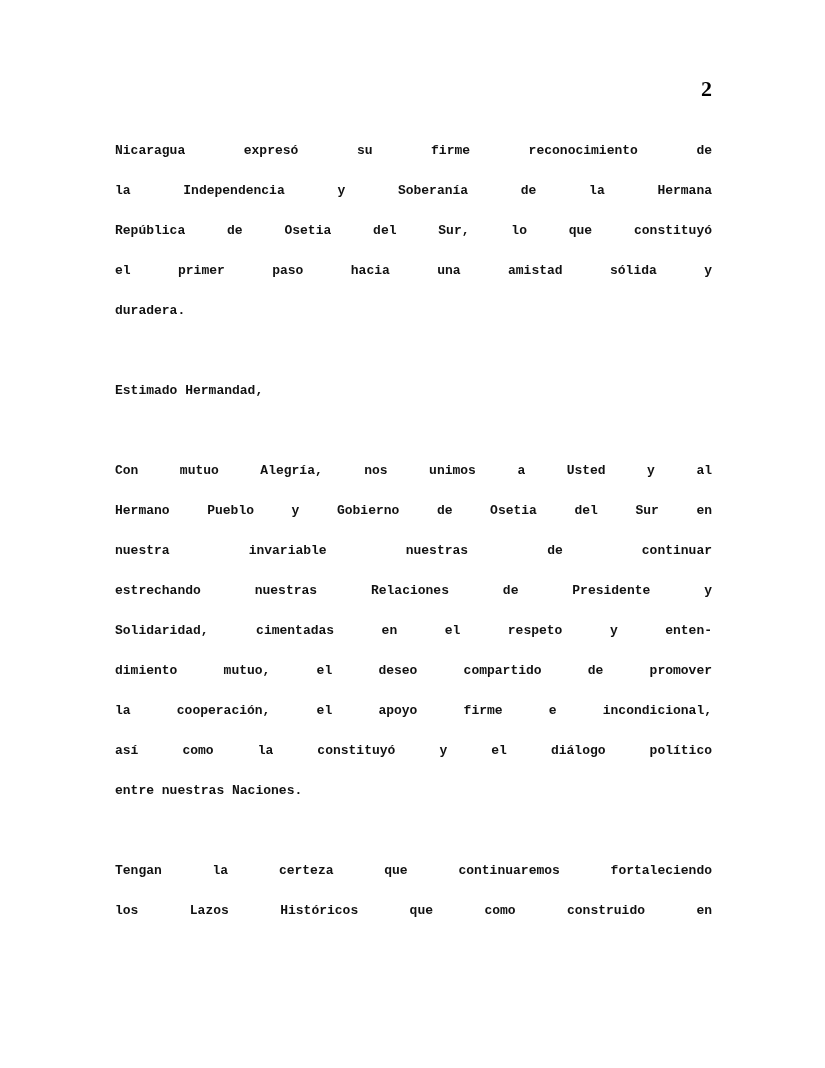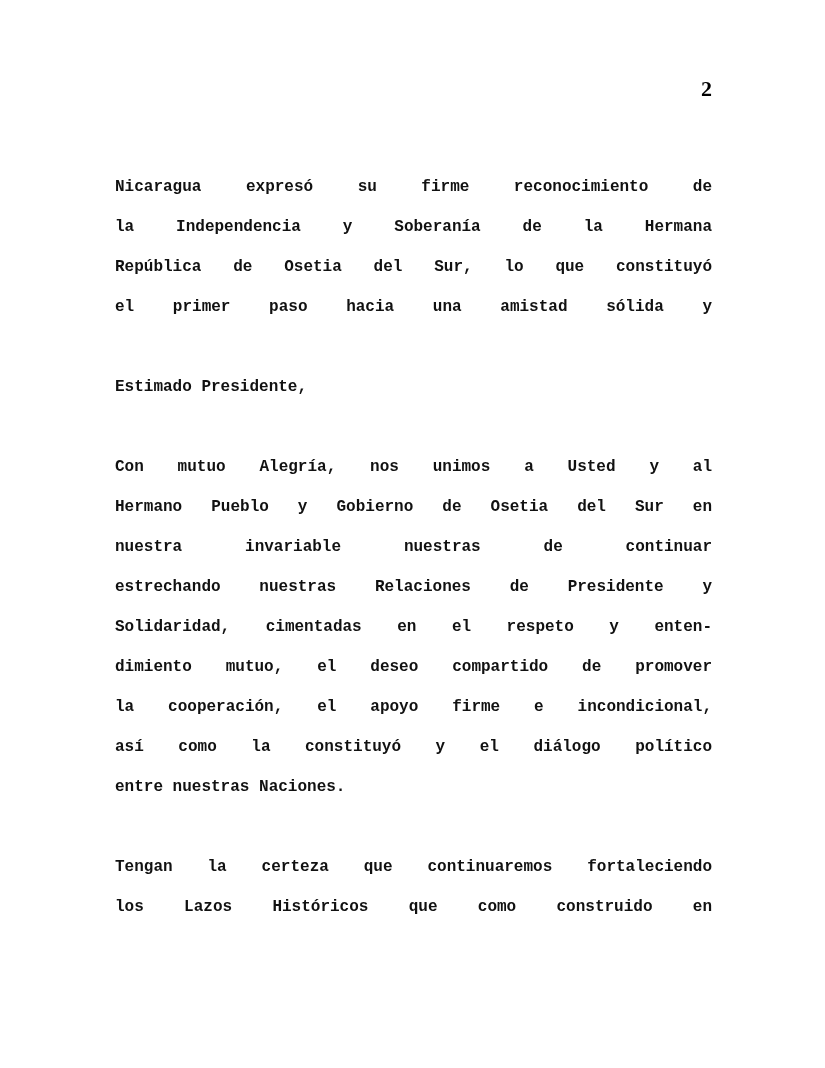--- a/index.html
+++ b/index.html
@@ -6,21 +6,21 @@
   body { width: 825px; height: 1068px; position: relative; overflow: hidden; }
   .page { position: absolute; left: 0; top: 0; width: 825px; height: 1068px; background: #fff; }
   .page-number {
     position: absolute; right: 113px; top: 76px;
     font-family: "Liberation Serif", "DejaVu Serif", serif;
     font-weight: bold; font-size: 22px; color: #000;
   }
   .body-text {
     position: absolute; left: 115px; top: 131px; width: 597px;
     font-family: "Liberation Mono", "DejaVu Sans Mono", monospace;
-    font-weight: bold; font-size: 16px; line-height: 40px; color: #111; margin-top: 36px;
+    font-weight: bold; font-size: 13px; line-height: 40px; color: #111;
   }
   .line {
     display: block; height: 40px; white-space: nowrap;
     text-align: justify; text-align-last: justify;
   }
   .line.last { text-align-last: left; }
   .gap { display: block; height: 40px; }
 </style>
 </head>
 <body>
@@ -28,25 +28,26 @@
 <div class="page">
   <div class="page-number">2</div>
 
   <div class="body-text">
 
     <div>
       <span class="line">Nicaragua expresó su firme reconocimiento de</span>
       <span class="line">la Independencia y Soberanía de la Hermana</span>
       <span class="line">República de Osetia del Sur, lo que constituyó</span>
       <span class="line">el primer paso hacia una amistad sólida y</span>
+      <span class="line last">duradera.</span>
     </div>
     <span class="gap"></span>
 
     <div>
-      <span class="line last">Estimado Presidente,</span>
+      <span class="line last">Estimado Hermandad,</span>
     </div>
     <span class="gap"></span>
 
     <div>
       <span class="line">Con mutuo Alegría, nos unimos a Usted y al</span>
       <span class="line">Hermano Pueblo y Gobierno de Osetia del Sur en</span>
       <span class="line">nuestra invariable nuestras de continuar</span>
       <span class="line">estrechando nuestras Relaciones de Presidente y</span>
       <span class="line">Solidaridad, cimentadas en el respeto y enten-</span>
       <span class="line">dimiento mutuo, el deseo compartido de promover</span>

